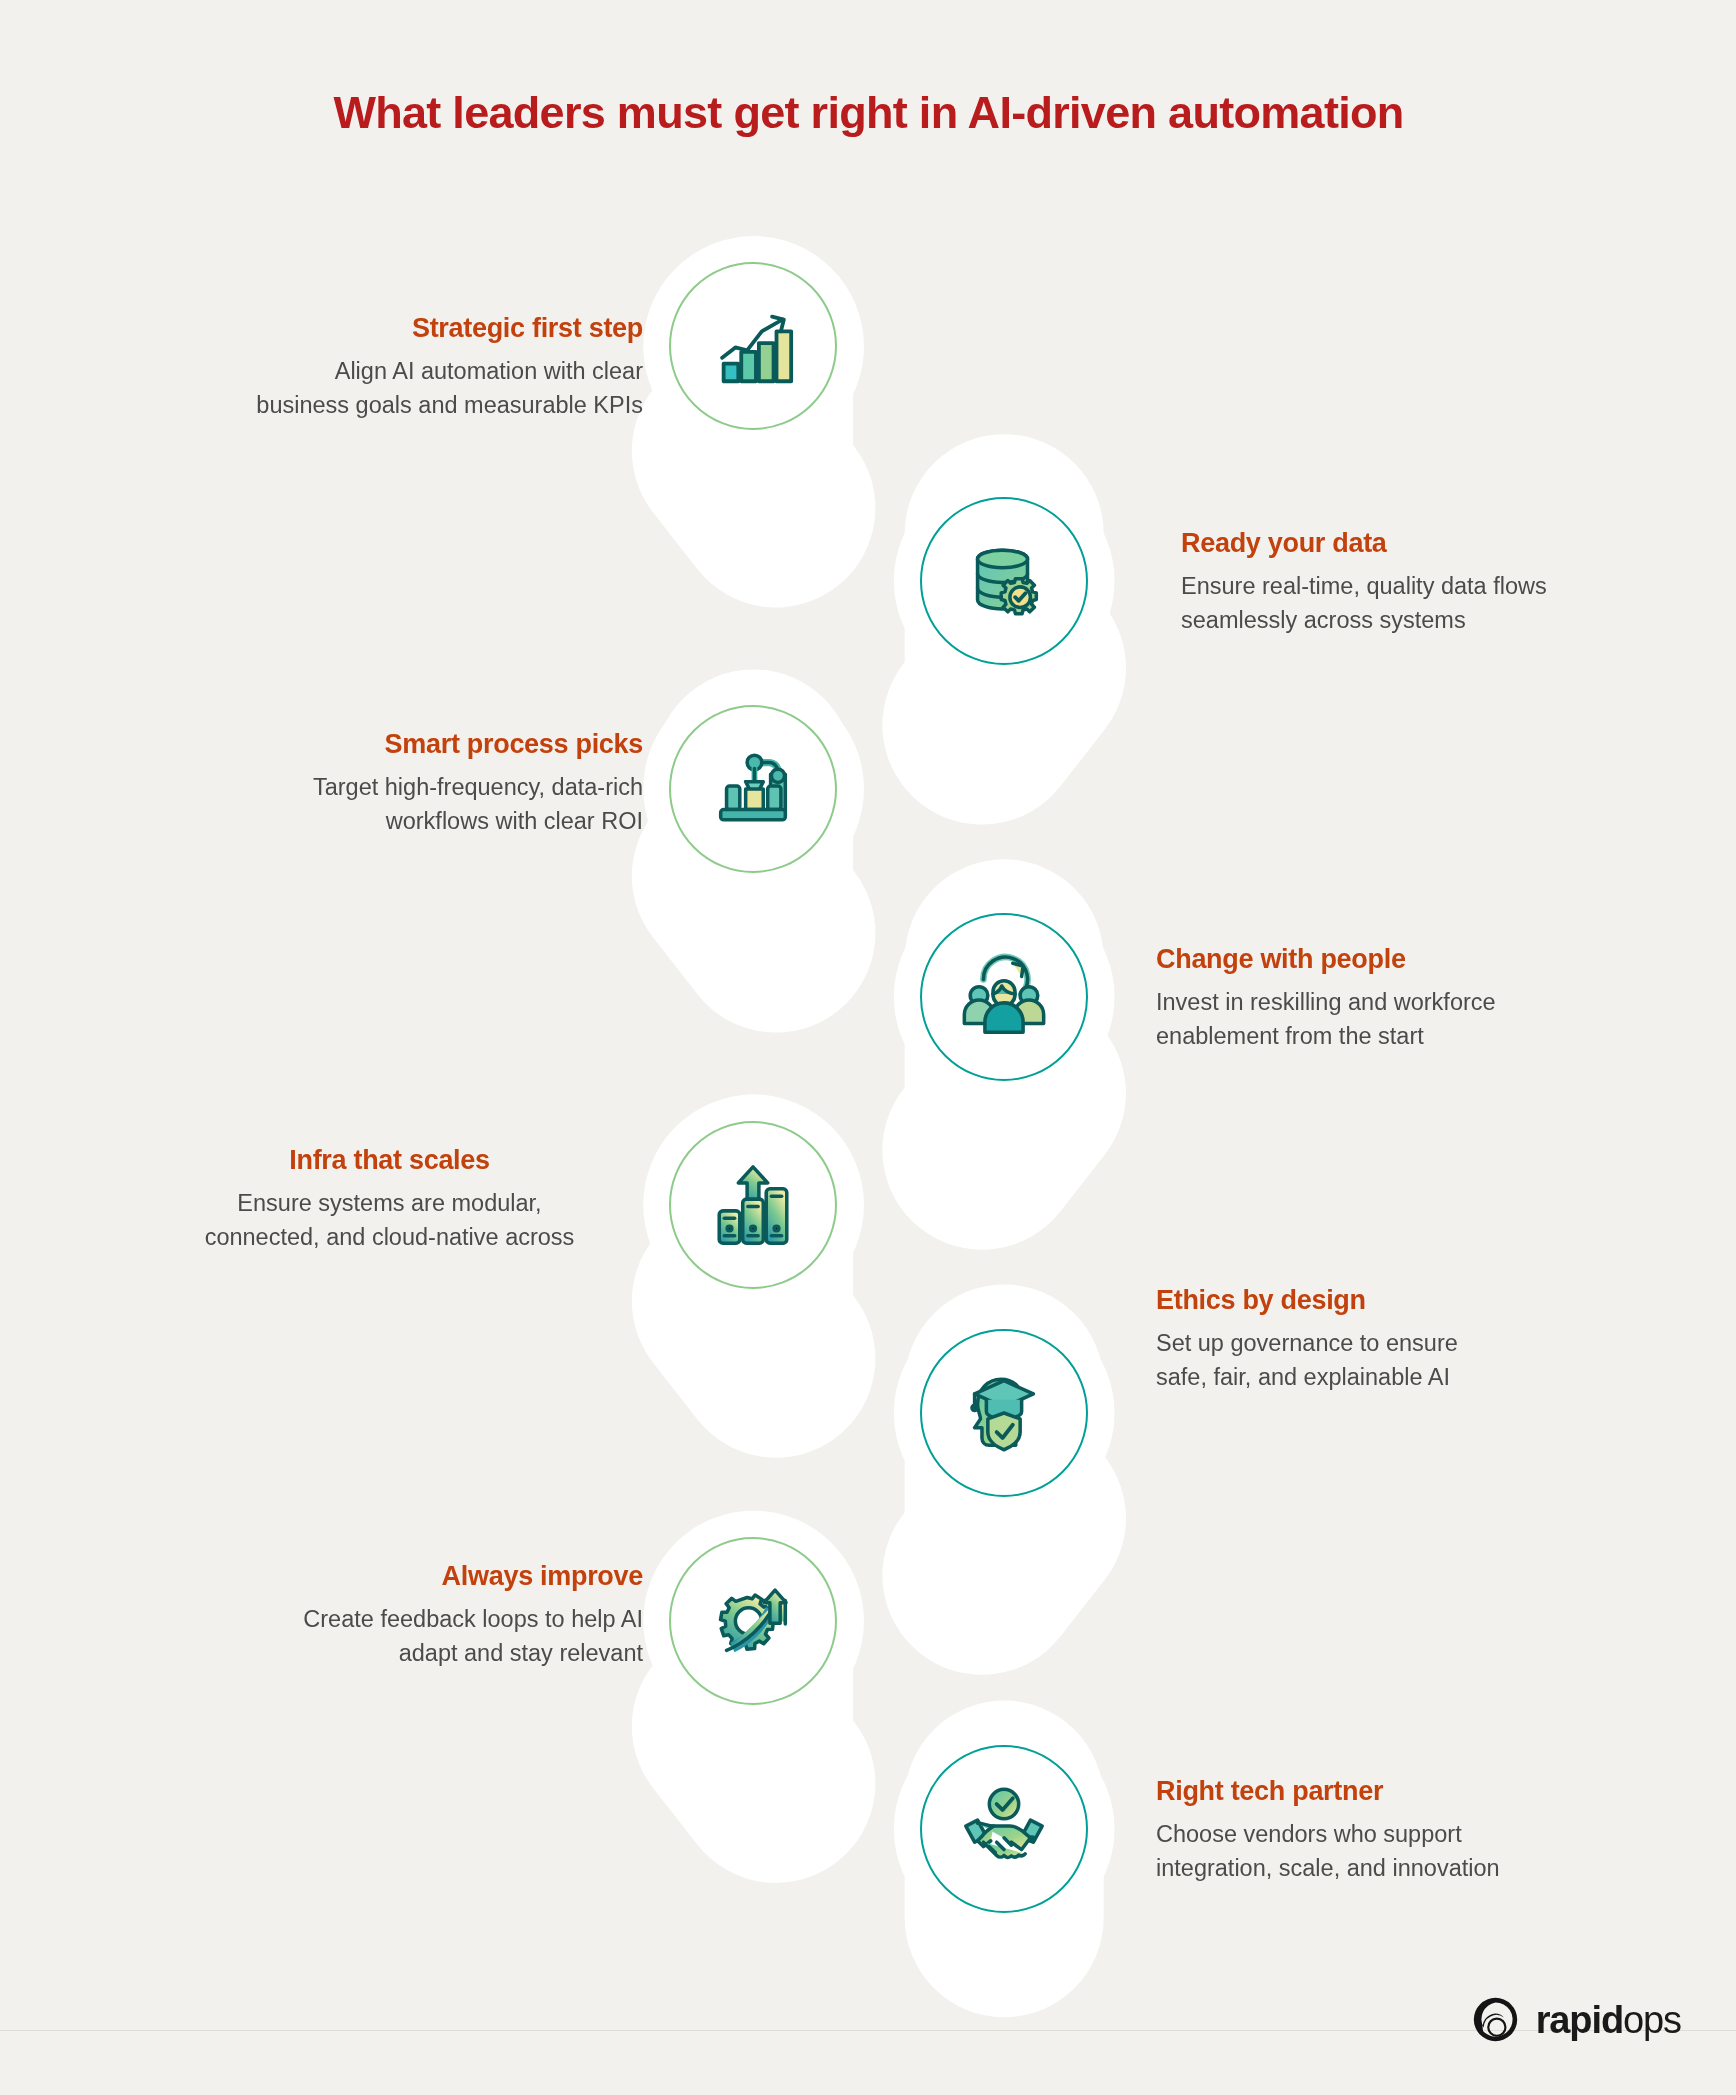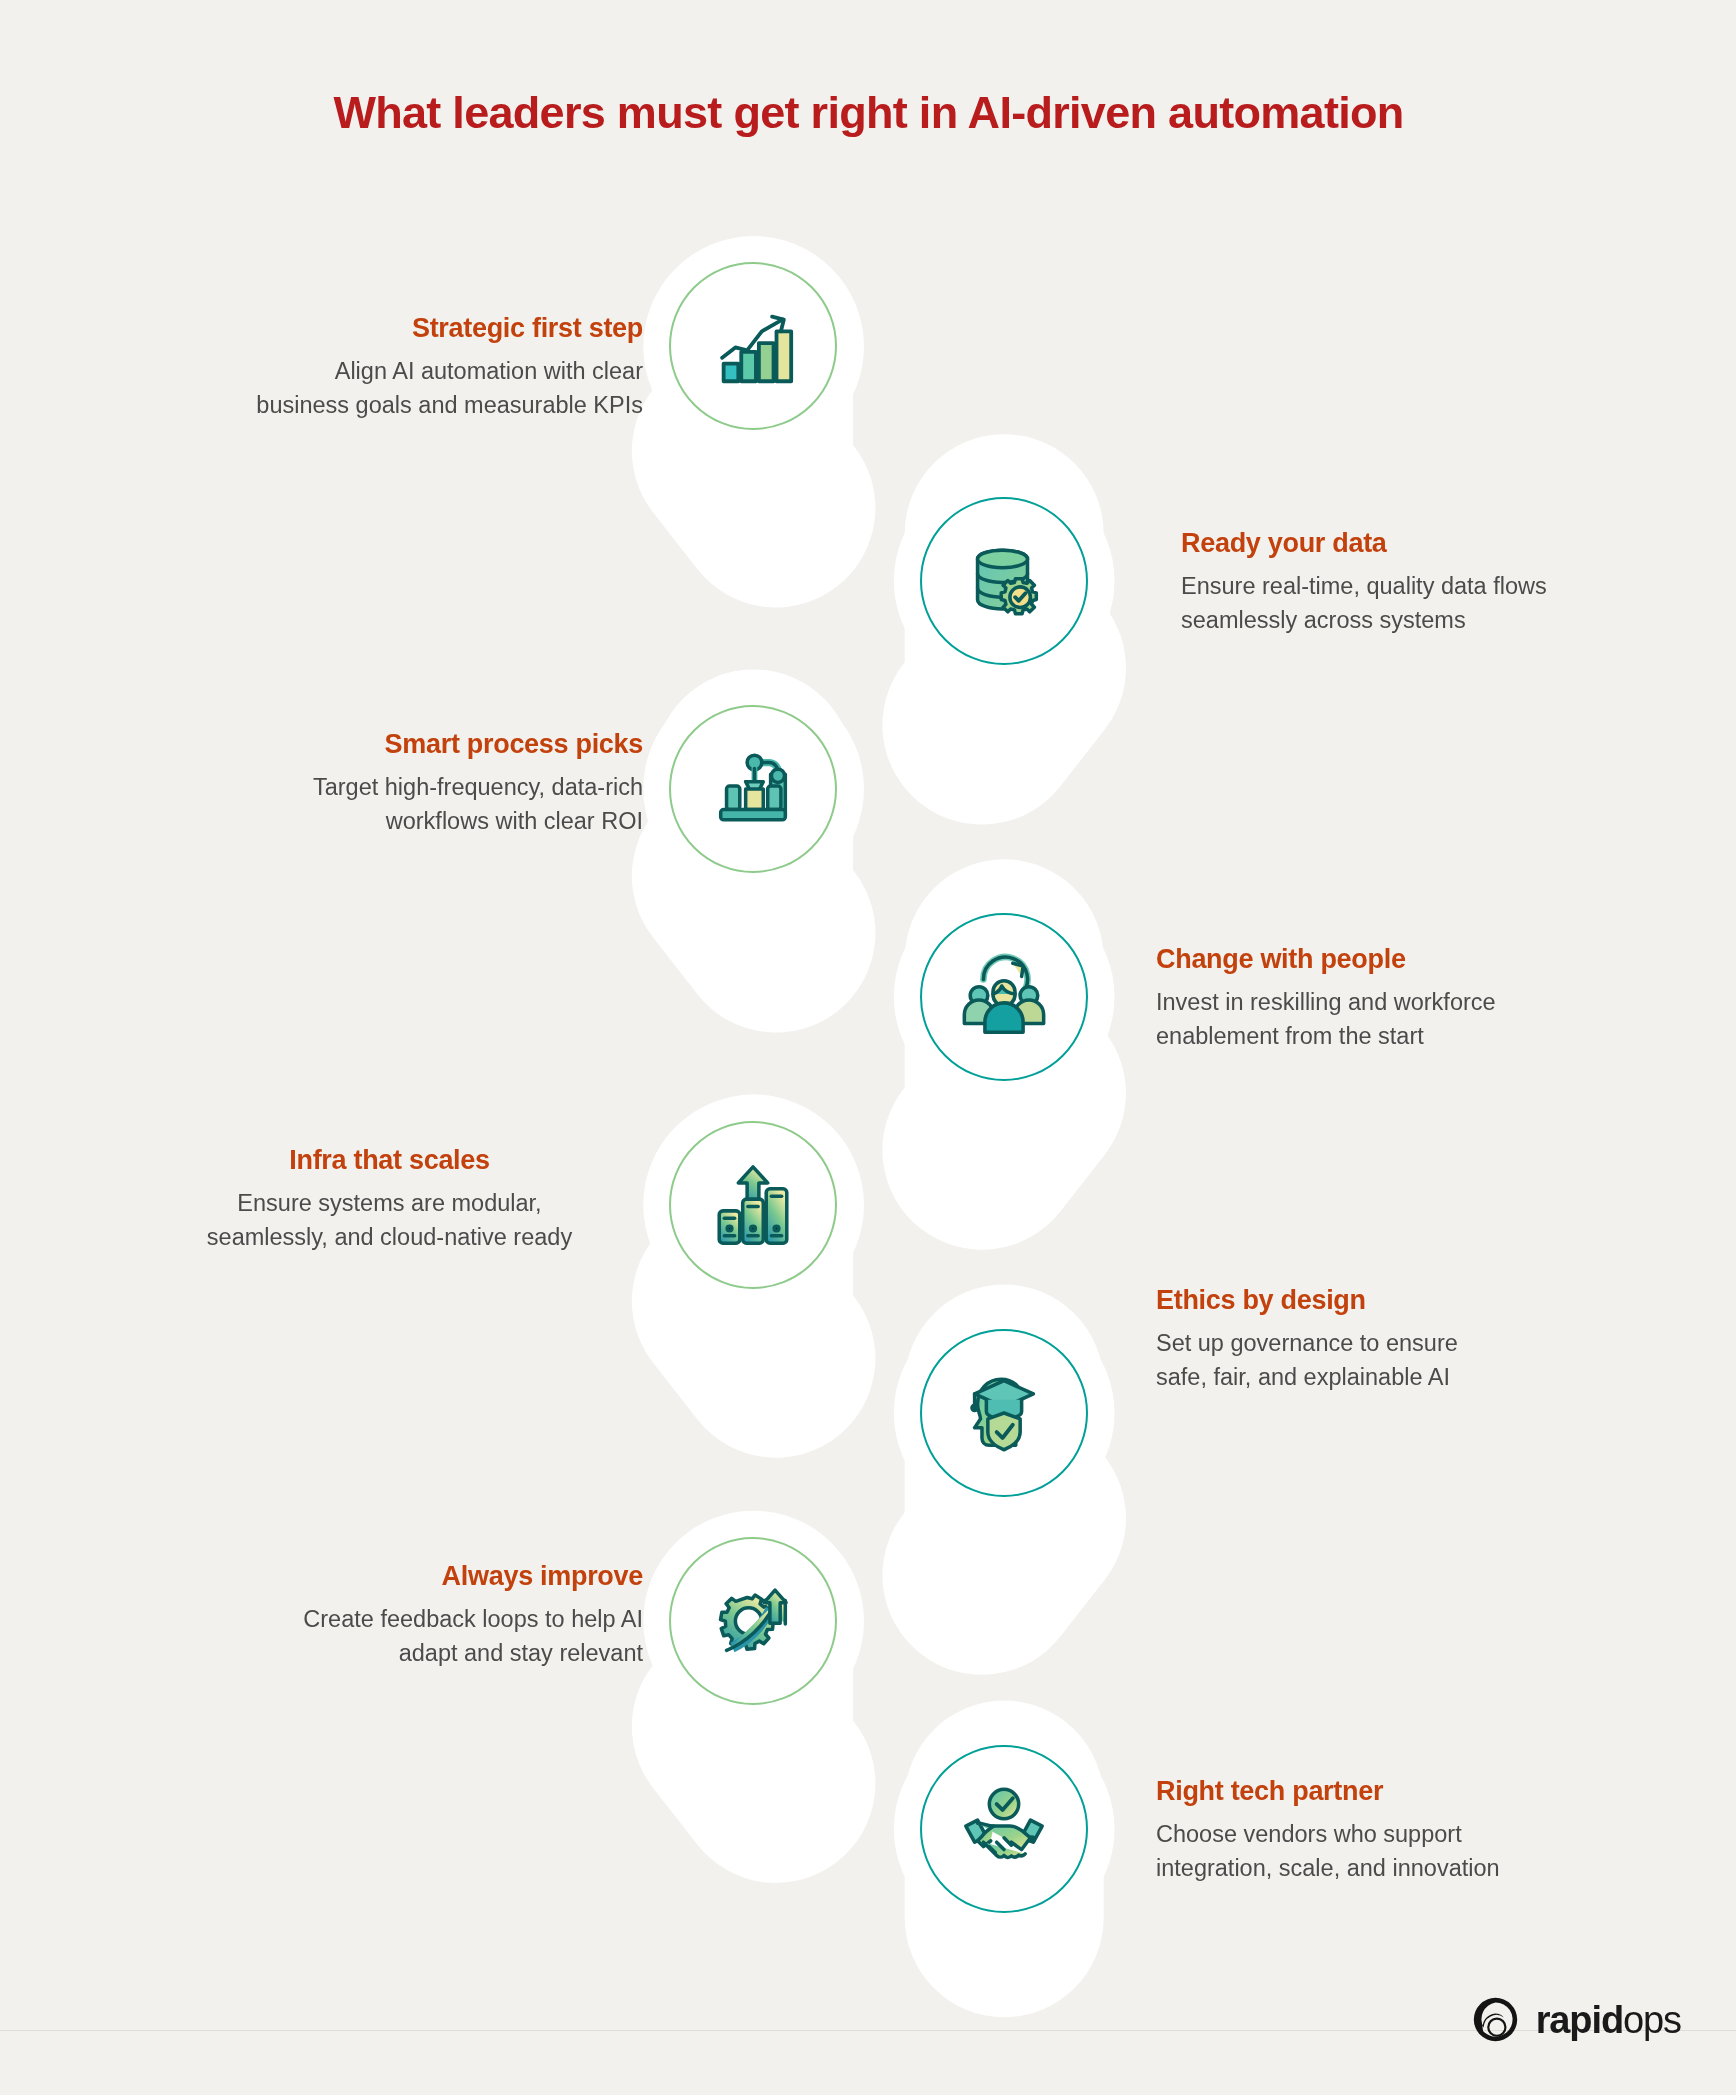--- a/index.html
+++ b/index.html
@@ -307,21 +307,21 @@
           <circle cx="48" cy="48" r="1.6"></circle>
           <line x1="12.5" y1="53" x2="19.5" y2="53"></line>
           <line x1="28.5" y1="53" x2="35.5" y2="53"></line>
           <line x1="44.5" y1="53" x2="51.5" y2="53"></line>
         </g>
       </svg>
     </div>
     <div class="step-text right-aligned" style="left:136px;top:1144px;text-align:center;">
       <p class="step-title">Infra that scales</p>
       <p class="step-desc">Ensure systems are modular,
-seamlessly, and cloud-native ready</p>
+connected, and cloud-native across</p>
     </div>
   </div>
 
   <div class="step" style="left:0;top:0;">
     <div class="step-circle teal" style="left:920px;top:1329px;">
       <svg class="step-icon" viewBox="0 0 64 64">
         <g stroke="#0B5A5A" stroke-width="2.4" stroke-linecap="round" stroke-linejoin="round">
           <path d="M44 22c0-8-6-13-14-13-9 0-16 7-16 17 0 5 2 7 2 10l-4 6h5v7c0 3 2 5 5 5h18V22z" fill="url(#gGreen)"></path>
           <path d="M32 10L12 19l20 9 20-9z" fill="#5FC5B6"></path>
           <path d="M20 23v8c0 3 5.5 5 12 5s12-2 12-5v-8" fill="#4FBDB2"></path>

